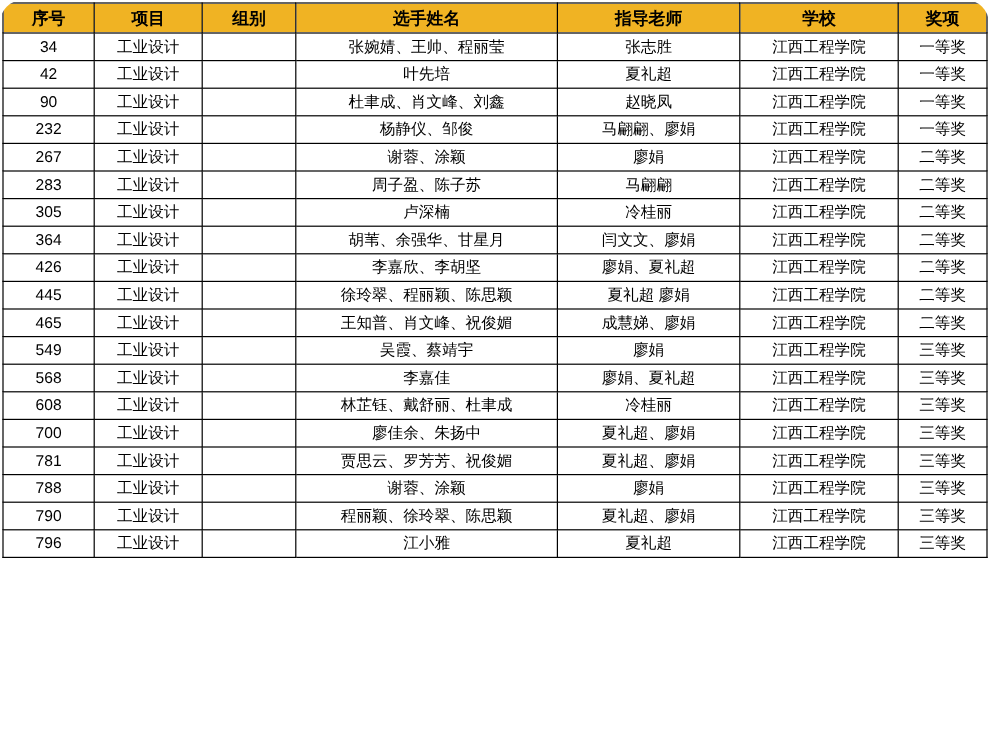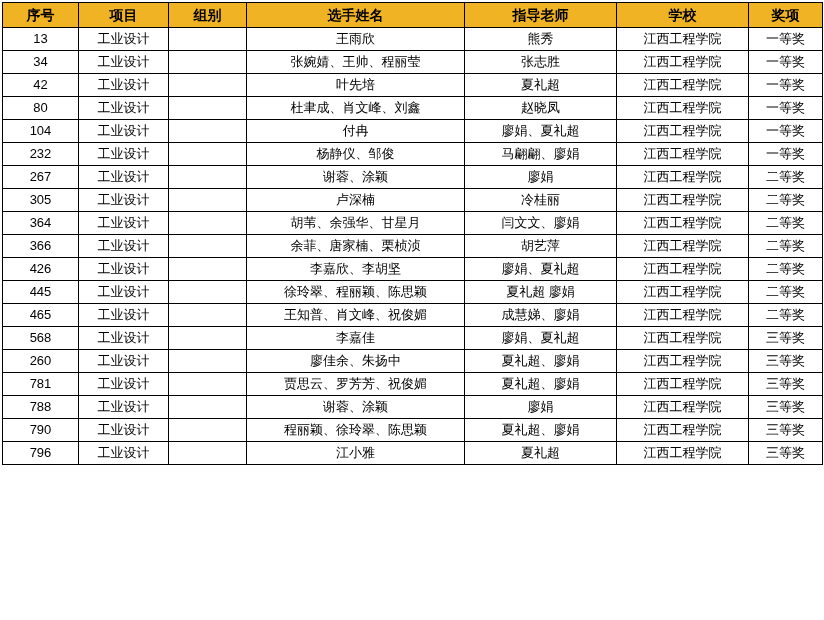--- a/index.html
+++ b/index.html
@@ -11,20 +11,21 @@
     width: 824px;
     height: 620px;
     font-family: "Liberation Sans", "DejaVu Sans", sans-serif;
     color: #000000;
   }
   .sheet {
     width: 824px;
     height: 620px;
     overflow: hidden;
     box-sizing: border-box;
+    border-radius: 19px;
   }
   table.award-table {
     border-collapse: collapse;
     table-layout: fixed;
     width: 820px;
     margin: 2px 0 0 2px;
   }
   table.award-table col.c-seq    { width: 76px; }
   table.award-table col.c-proj   { width: 90px; }
   table.award-table col.c-group  { width: 78px; }
@@ -79,110 +80,92 @@
         <th>项目</th>
         <th>组别</th>
         <th>选手姓名</th>
         <th>指导老师</th>
         <th>学校</th>
         <th>奖项</th>
       </tr>
     </thead>
     <tbody id="table-body">
         <tr>
-          <td class="col-seq">13</td>
-          <td class="col-project">工业设计</td>
-          <td class="col-group"></td>
-          <td class="col-contestant-name">王雨欣</td>
-          <td class="col-instructor">熊秀</td>
-          <td class="col-school">江西工程学院</td>
-          <td class="col-award">一等奖</td>
-        </tr>
-        <tr>
           <td class="col-seq">34</td>
           <td class="col-project">工业设计</td>
           <td class="col-group"></td>
           <td class="col-contestant-name">张婉婧、王帅、程丽莹</td>
           <td class="col-instructor">张志胜</td>
           <td class="col-school">江西工程学院</td>
           <td class="col-award">一等奖</td>
         </tr>
         <tr>
           <td class="col-seq">42</td>
           <td class="col-project">工业设计</td>
           <td class="col-group"></td>
           <td class="col-contestant-name">叶先培</td>
           <td class="col-instructor">夏礼超</td>
           <td class="col-school">江西工程学院</td>
           <td class="col-award">一等奖</td>
         </tr>
         <tr>
-          <td class="col-seq">80</td>
+          <td class="col-seq">90</td>
           <td class="col-project">工业设计</td>
           <td class="col-group"></td>
           <td class="col-contestant-name">杜聿成、肖文峰、刘鑫</td>
           <td class="col-instructor">赵晓凤</td>
           <td class="col-school">江西工程学院</td>
           <td class="col-award">一等奖</td>
         </tr>
         <tr>
-          <td class="col-seq">104</td>
-          <td class="col-project">工业设计</td>
-          <td class="col-group"></td>
-          <td class="col-contestant-name">付冉</td>
-          <td class="col-instructor">廖娟、夏礼超</td>
-          <td class="col-school">江西工程学院</td>
-          <td class="col-award">一等奖</td>
-        </tr>
-        <tr>
           <td class="col-seq">232</td>
           <td class="col-project">工业设计</td>
           <td class="col-group"></td>
           <td class="col-contestant-name">杨静仪、邹俊</td>
           <td class="col-instructor">马翩翩、廖娟</td>
           <td class="col-school">江西工程学院</td>
           <td class="col-award">一等奖</td>
         </tr>
         <tr>
           <td class="col-seq">267</td>
           <td class="col-project">工业设计</td>
           <td class="col-group"></td>
           <td class="col-contestant-name">谢蓉、涂颖</td>
           <td class="col-instructor">廖娟</td>
           <td class="col-school">江西工程学院</td>
           <td class="col-award">二等奖</td>
         </tr>
         <tr>
+          <td class="col-seq">283</td>
+          <td class="col-project">工业设计</td>
+          <td class="col-group"></td>
+          <td class="col-contestant-name">周子盈、陈子苏</td>
+          <td class="col-instructor">马翩翩</td>
+          <td class="col-school">江西工程学院</td>
+          <td class="col-award">二等奖</td>
+        </tr>
+        <tr>
           <td class="col-seq">305</td>
           <td class="col-project">工业设计</td>
           <td class="col-group"></td>
           <td class="col-contestant-name">卢深楠</td>
           <td class="col-instructor">冷桂丽</td>
           <td class="col-school">江西工程学院</td>
           <td class="col-award">二等奖</td>
         </tr>
         <tr>
           <td class="col-seq">364</td>
           <td class="col-project">工业设计</td>
           <td class="col-group"></td>
           <td class="col-contestant-name">胡苇、余强华、甘星月</td>
           <td class="col-instructor">闫文文、廖娟</td>
           <td class="col-school">江西工程学院</td>
           <td class="col-award">二等奖</td>
         </tr>
         <tr>
-          <td class="col-seq">366</td>
-          <td class="col-project">工业设计</td>
-          <td class="col-group"></td>
-          <td class="col-contestant-name">余菲、唐家楠、栗桢浈</td>
-          <td class="col-instructor">胡艺萍</td>
-          <td class="col-school">江西工程学院</td>
-          <td class="col-award">二等奖</td>
-        </tr>
-        <tr>
           <td class="col-seq">426</td>
           <td class="col-project">工业设计</td>
           <td class="col-group"></td>
           <td class="col-contestant-name">李嘉欣、李胡坚</td>
           <td class="col-instructor">廖娟、夏礼超</td>
           <td class="col-school">江西工程学院</td>
           <td class="col-award">二等奖</td>
         </tr>
         <tr>
           <td class="col-seq">445</td>
@@ -196,30 +179,48 @@
         <tr>
           <td class="col-seq">465</td>
           <td class="col-project">工业设计</td>
           <td class="col-group"></td>
           <td class="col-contestant-name">王知普、肖文峰、祝俊媚</td>
           <td class="col-instructor">成慧娣、廖娟</td>
           <td class="col-school">江西工程学院</td>
           <td class="col-award">二等奖</td>
         </tr>
         <tr>
+          <td class="col-seq">549</td>
+          <td class="col-project">工业设计</td>
+          <td class="col-group"></td>
+          <td class="col-contestant-name">吴霞、蔡靖宇</td>
+          <td class="col-instructor">廖娟</td>
+          <td class="col-school">江西工程学院</td>
+          <td class="col-award">三等奖</td>
+        </tr>
+        <tr>
           <td class="col-seq">568</td>
           <td class="col-project">工业设计</td>
           <td class="col-group"></td>
           <td class="col-contestant-name">李嘉佳</td>
           <td class="col-instructor">廖娟、夏礼超</td>
           <td class="col-school">江西工程学院</td>
           <td class="col-award">三等奖</td>
         </tr>
         <tr>
-          <td class="col-seq">260</td>
+          <td class="col-seq">608</td>
+          <td class="col-project">工业设计</td>
+          <td class="col-group"></td>
+          <td class="col-contestant-name">林芷钰、戴舒丽、杜聿成</td>
+          <td class="col-instructor">冷桂丽</td>
+          <td class="col-school">江西工程学院</td>
+          <td class="col-award">三等奖</td>
+        </tr>
+        <tr>
+          <td class="col-seq">700</td>
           <td class="col-project">工业设计</td>
           <td class="col-group"></td>
           <td class="col-contestant-name">廖佳余、朱扬中</td>
           <td class="col-instructor">夏礼超、廖娟</td>
           <td class="col-school">江西工程学院</td>
           <td class="col-award">三等奖</td>
         </tr>
         <tr>
           <td class="col-seq">781</td>
           <td class="col-project">工业设计</td>

